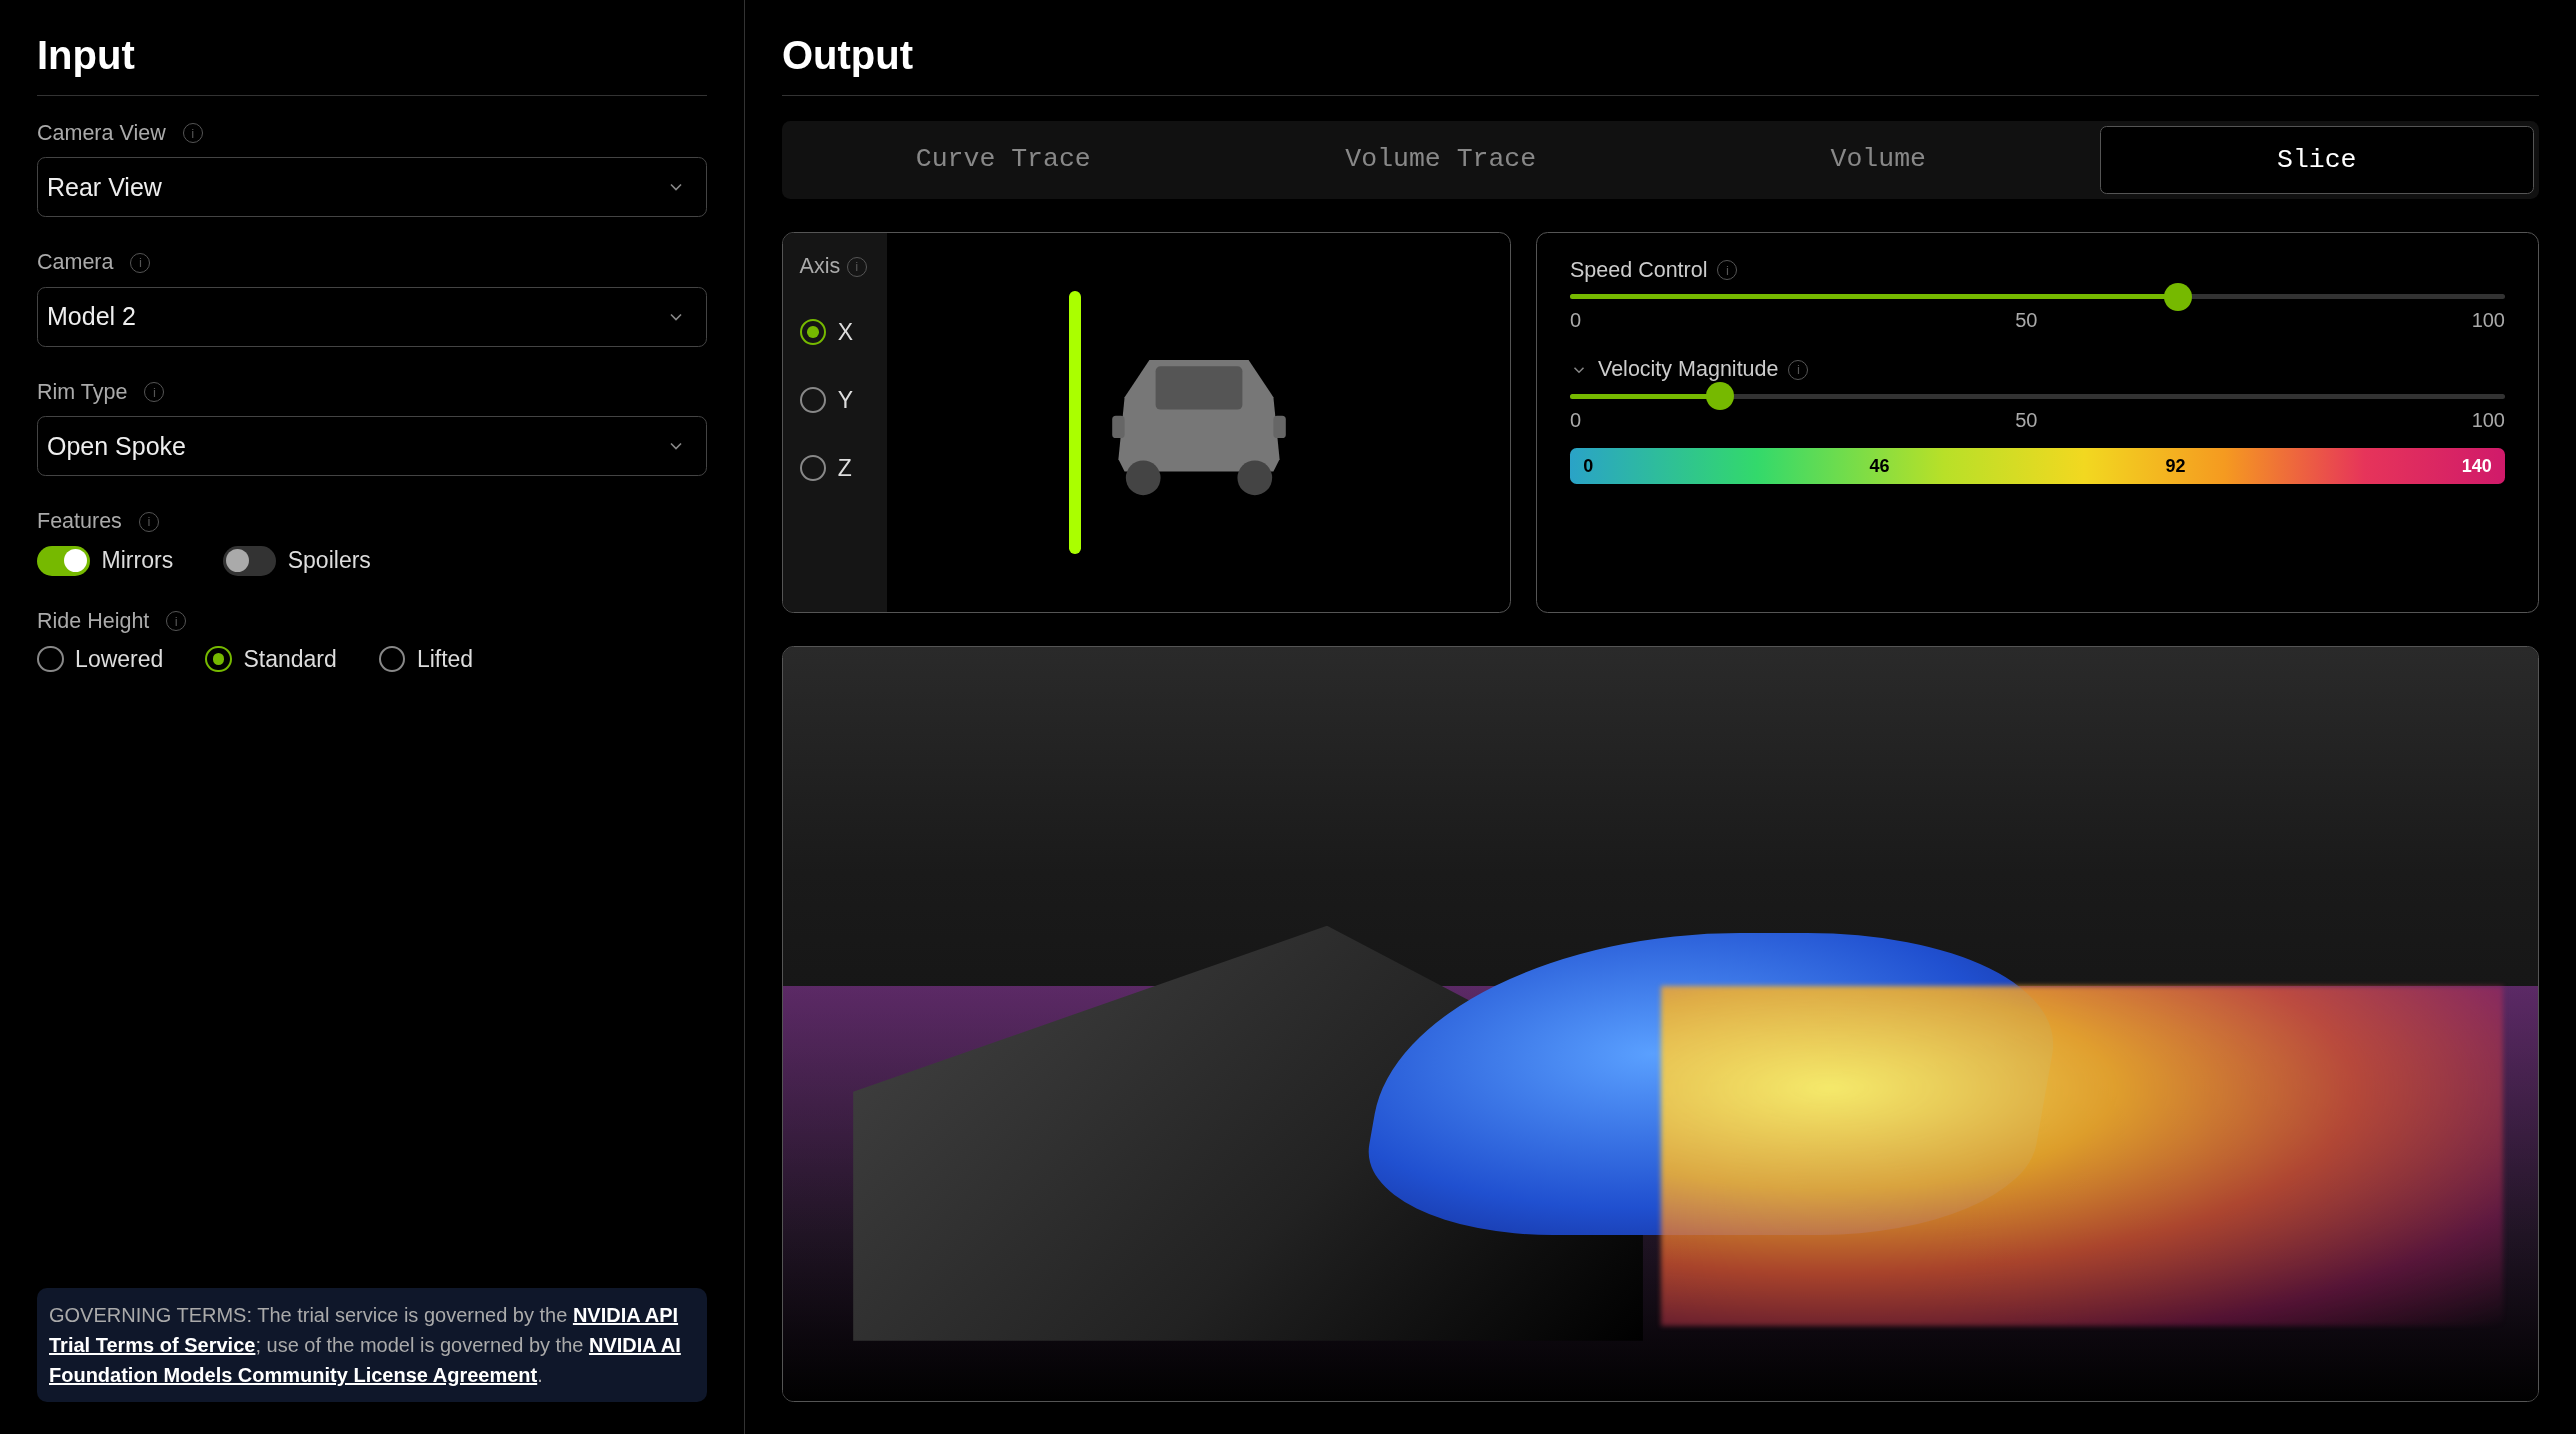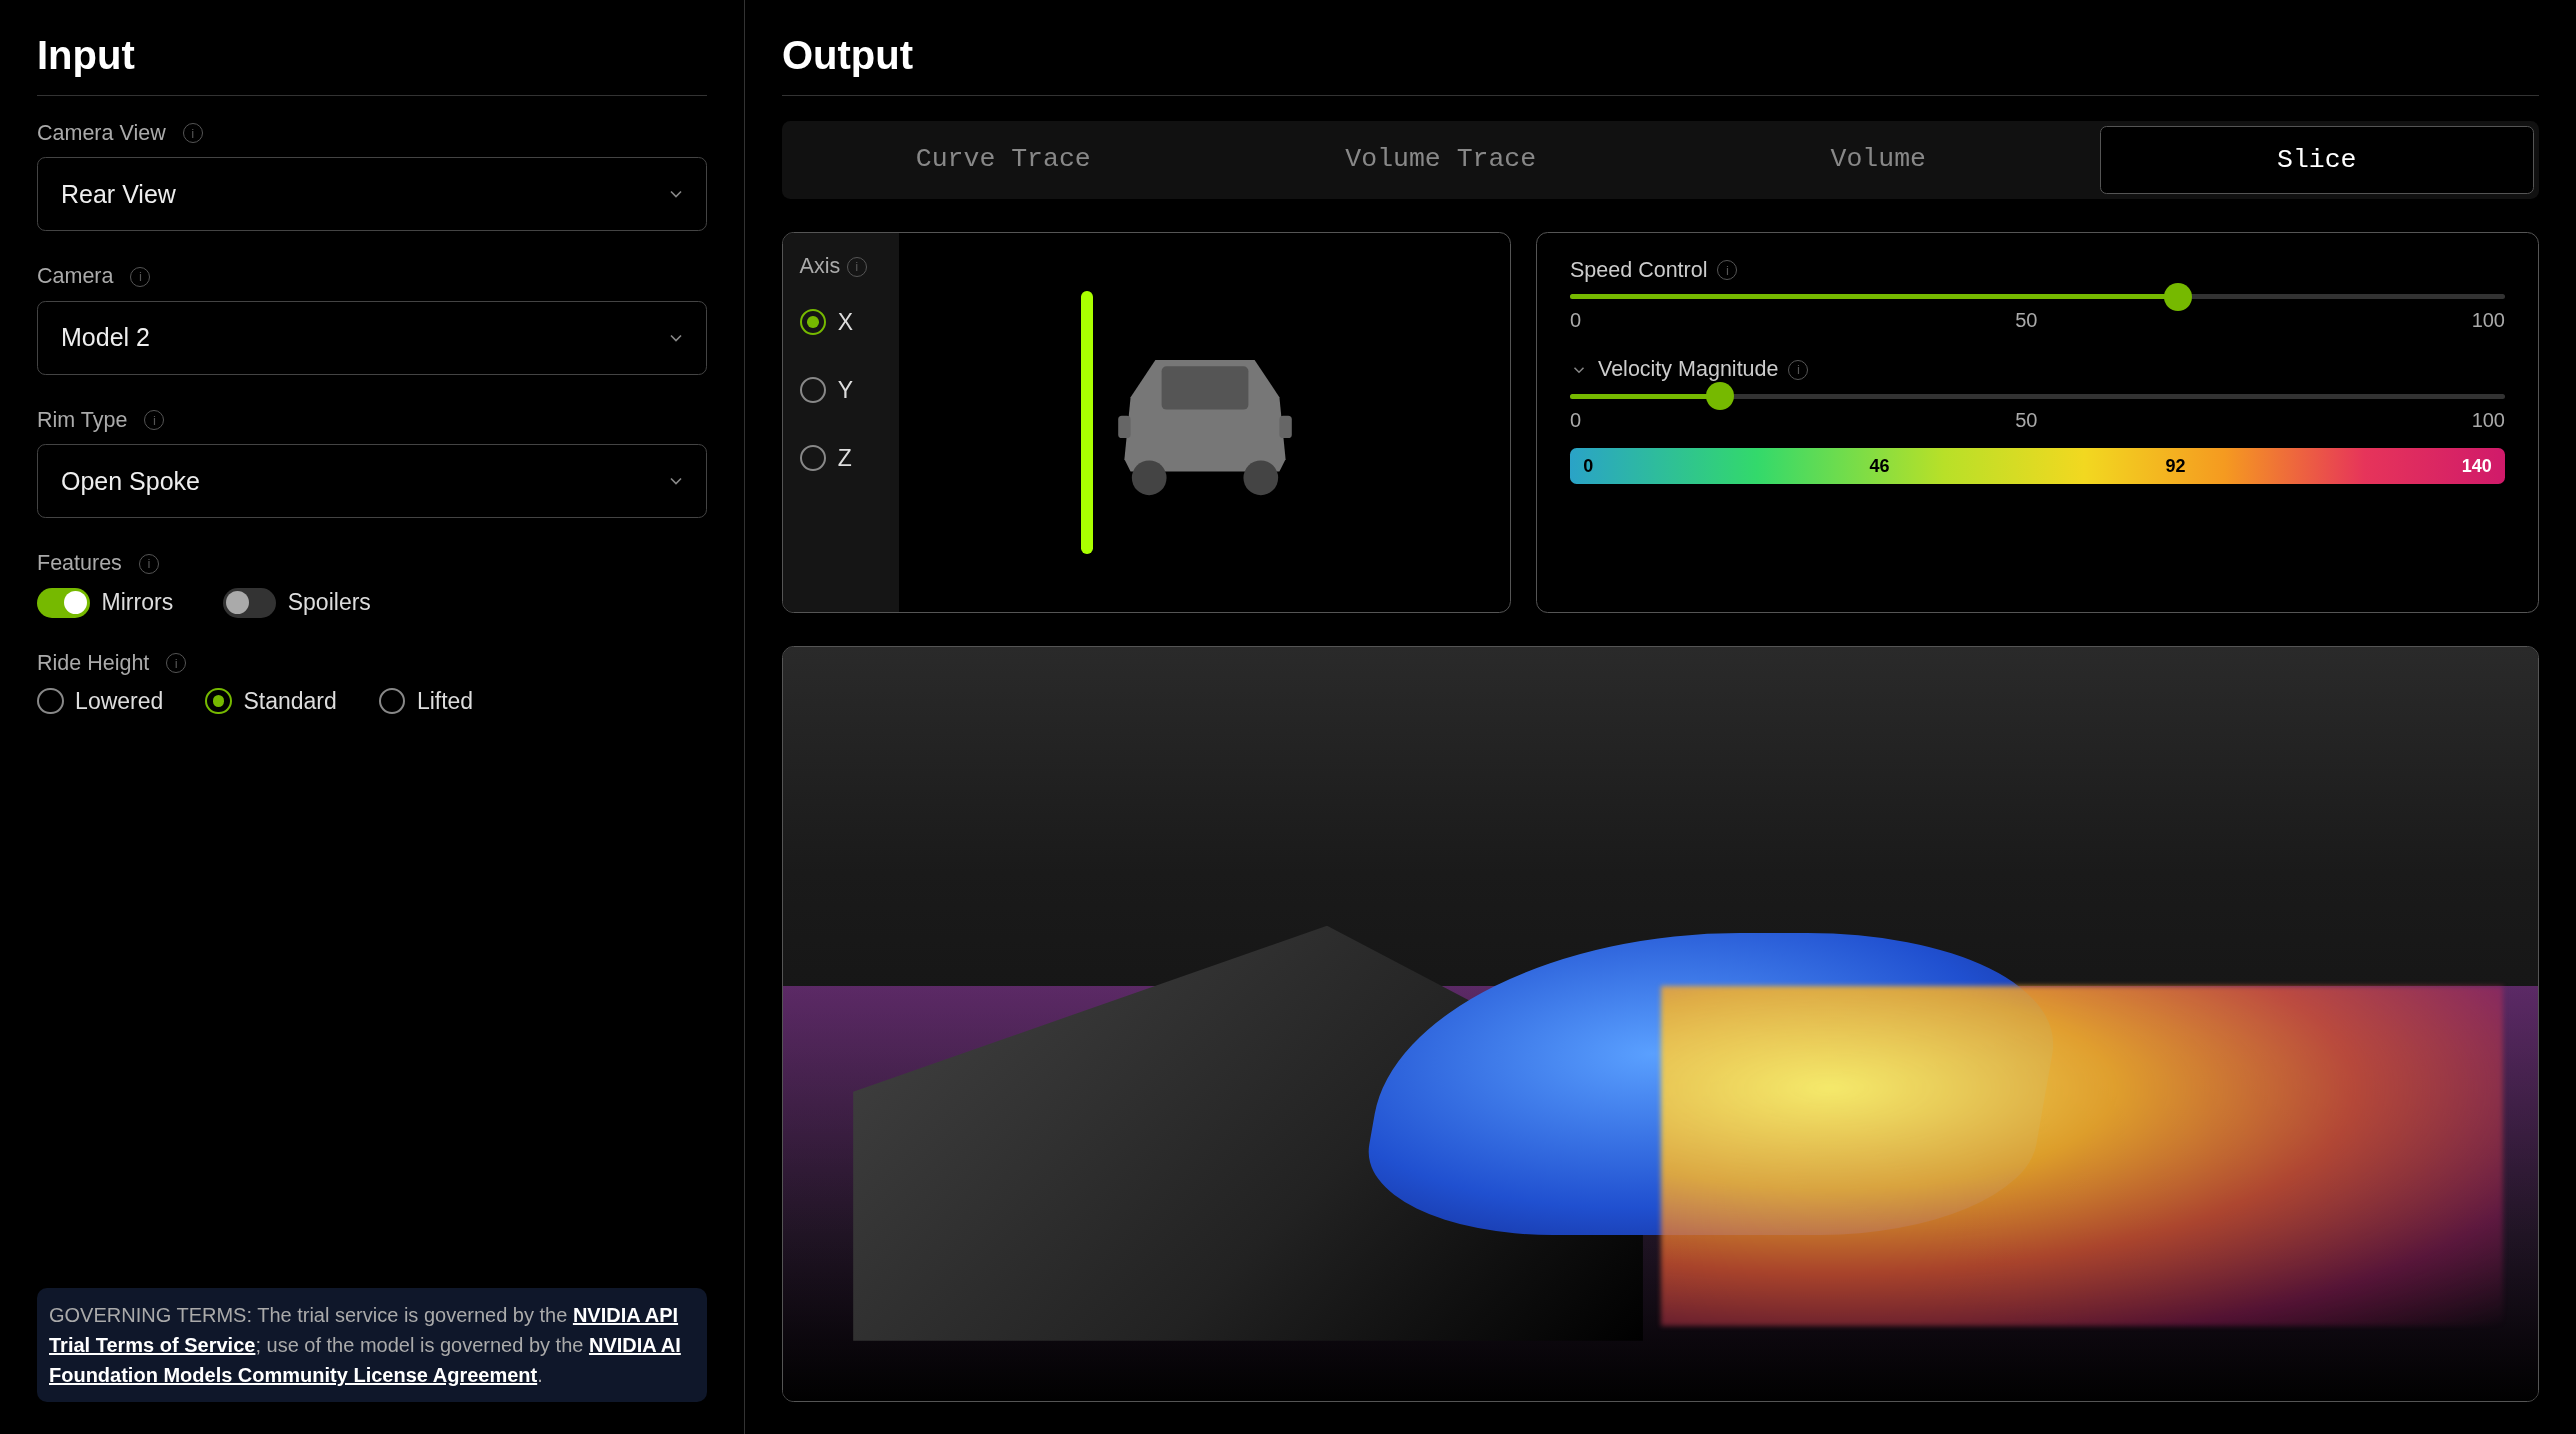--- a/index.html
+++ b/index.html
@@ -73,24 +73,24 @@
   justify-content: center;
   font-size: 13.3px;
   color: #555;
   cursor: pointer;
 }
 
 .select-wrap {
   position: relative;
   border: 0.8px solid #444;
   border-radius: 8.3px;
-  height: 74px;
-  display: flex;
-  align-items: center;
-  padding: 0 23px;
+  height: 60px;
+  display: flex;
+  align-items: center;
+  padding: 0 9px;
   cursor: pointer;
 }
 
 .select-value {
   font-size: 25px;
   color: #eee;
 }
 
 .chevron-down {
   position: absolute;
@@ -253,26 +253,26 @@
 .axis-panel {
   flex: 0 0 729px;
   border: 0.8px solid #555;
   border-radius: 11.6px;
   display: flex;
   overflow: hidden;
   height: 381px;
 }
 
 .axis-col {
-  width: 116px;
+  width: 104px;
   background: #151515;
   padding: 21.5px 16.6px;
   display: flex;
   flex-direction: column;
-  gap: 13px;
+  gap: 23px;
 }
 
 .axis-label {
   font-size: 21.5px;
   color: #aaa;
   display: flex;
   align-items: center;
   gap: 6.6px;
 }
 

